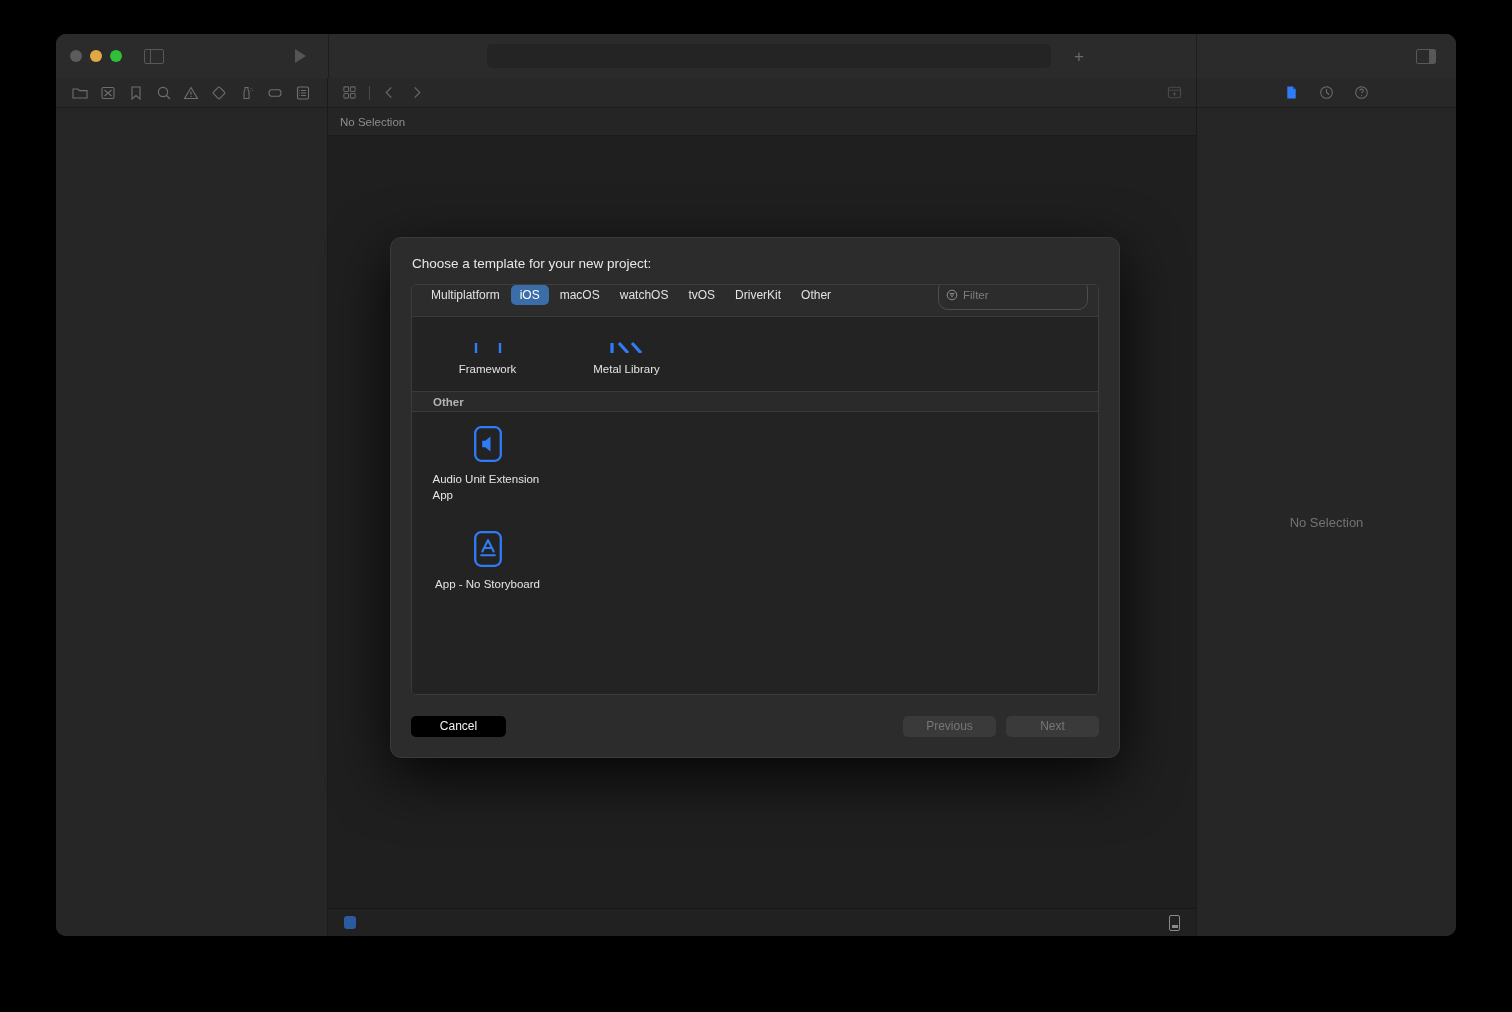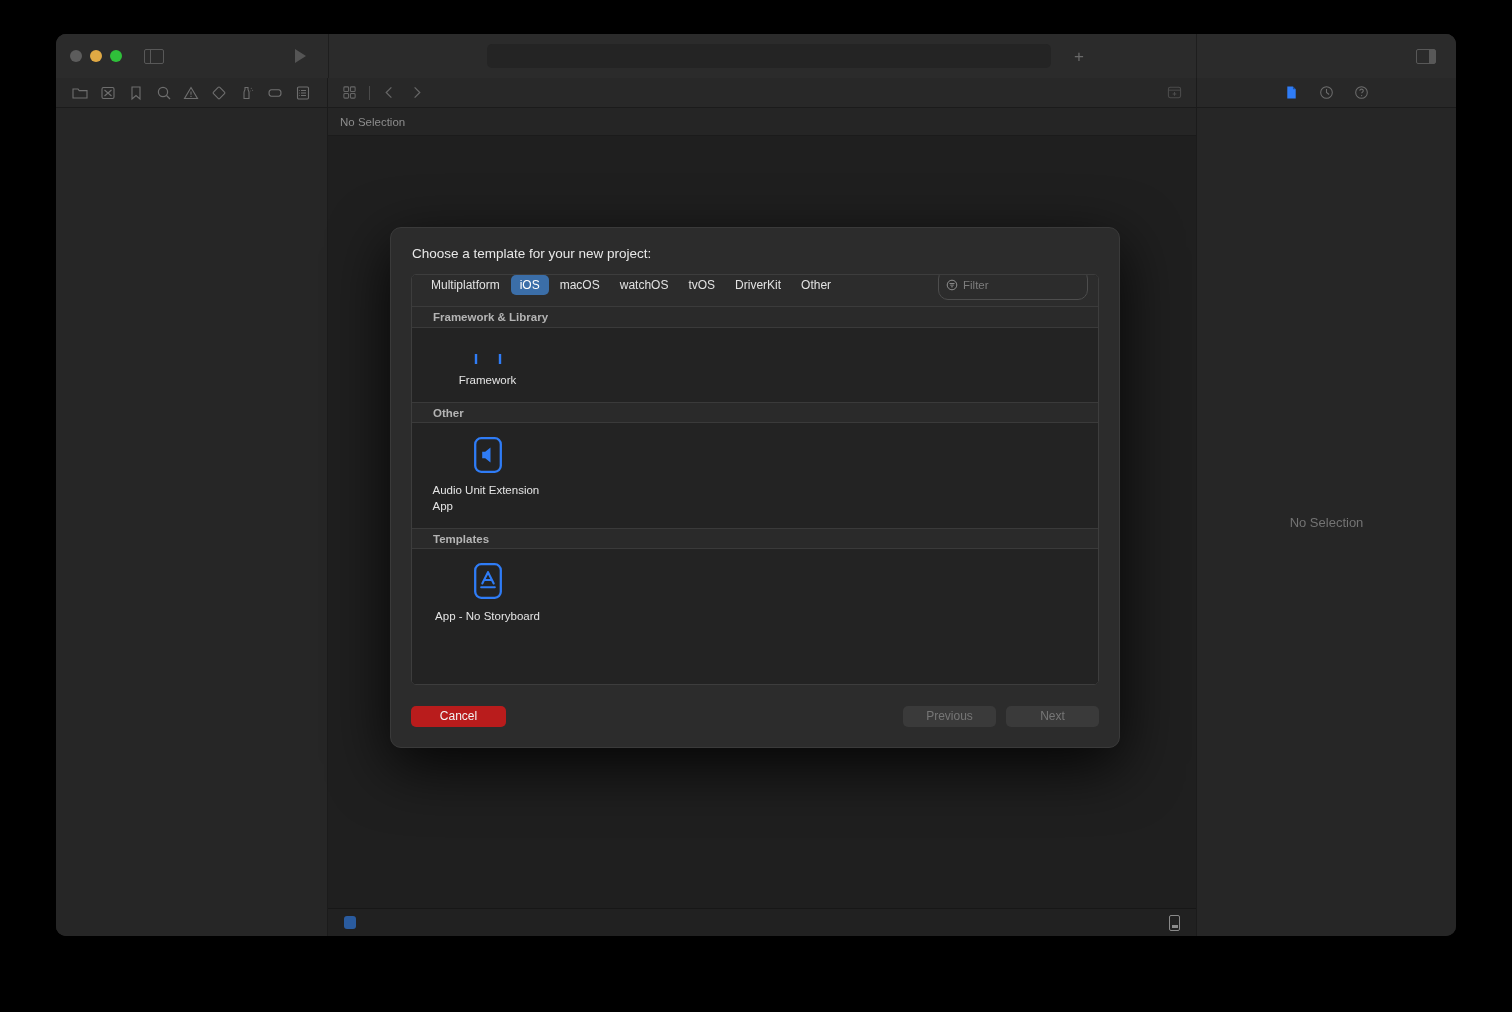--- a/index.html
+++ b/index.html
@@ -180,21 +180,21 @@
   .insp-icon.active { opacity: 1; }
   .insp-body {
     flex: 1;
     display: flex; align-items: center; justify-content: center;
   }
   .insp-body span { color: #737373; font-size: 13px; }
 
   
   #template-dialog {
     position: absolute;
-    left: 390px; top: 227px;
+    left: 390px; top: 237px;
     width: 730px; height: 521px;
     background: #2c2c2c;
     border-radius: 11px;
     border: 1px solid #3a3a3a;
     box-shadow: 0 18px 60px rgba(0,0,0,0.85);
     display: flex; flex-direction: column;
     padding: 13px 20px 0 20px;
     overflow: hidden;
   }
   .dlg-title {
@@ -287,21 +287,21 @@
     display: flex; align-items: center;
     flex-shrink: 0;
   }
   .btn {
     height: 21px;
     min-width: 95px;
     border-radius: 5px;
     font-size: 12px;
     display: flex; align-items: center; justify-content: center;
   }
-  .btn.cancel { background: #b91c1c; color: #f2f2f2; }
+  .btn.cancel { background: #000000; color: #f2f2f2; }
   .btn.disabled { background: #3a3a3a; color: #767676; min-width: 93px; }
   .btn-spacer { flex: 1; }
   .btn-gap { width: 10px; }
 </style>
 </head>
 <body>
 
 <div id="xcode-window">
 
   <div class="titlebar">
@@ -445,46 +445,54 @@
         <svg width="12" height="12" viewBox="0 0 16 16">
           <circle cx="8" cy="8" r="6.4" fill="none" stroke="#9a9a9a" stroke-width="1.2"></circle>
           <path d="M4.6 6h6.8M5.6 8.2h4.8M6.8 10.4h2.4" stroke="#9a9a9a" stroke-width="1.1"></path>
         </svg>
         <span>Filter</span>
       </div>
     </div>
 
     <div class="grid-scroll">
 
-      <div class="section-header">Framework &amp; Library</div>
       <div class="tile-row clipped">
         <div class="tile">
           <div class="tile-icon">
             <svg width="34" height="38" viewBox="0 0 34 38">
               <path d="M5 2v26a5 5 0 0 0 5 5h14a5 5 0 0 0 5-5V2" fill="none" stroke="#2f7cf6" stroke-width="2.4"></path>
             </svg>
           </div>
           <div class="tile-label">Framework</div>
+        </div>
+        <div class="tile">
+          <div class="tile-icon">
+            <svg width="38" height="38" viewBox="0 0 38 38">
+              <path d="M4 2v10" stroke="#2f7cf6" stroke-width="3.2"></path>
+              <path d="M11 2l9 10" stroke="#2f7cf6" stroke-width="3.2"></path>
+              <path d="M24 2l9 10" stroke="#2f7cf6" stroke-width="3.2"></path>
+            </svg>
+          </div>
+          <div class="tile-label">Metal Library</div>
         </div>
       </div>
 
       <div class="section-header">Other</div>
       <div class="tile-row">
         <div class="tile">
           <div class="tile-icon">
             <svg width="30" height="38" viewBox="0 0 30 38">
               <rect x="2.2" y="2.2" width="25.6" height="33.6" rx="6" fill="none" stroke="#2f7cf6" stroke-width="2.3"></rect>
               <path d="M17.5 11.5 12.2 15.8H9.2v6.4h3l5.3 4.3z" fill="#2f7cf6"></path>
             </svg>
           </div>
           <div class="tile-label">Audio Unit Extension App</div>
         </div>
       </div>
 
-      <div class="section-header">Templates</div>
       <div class="tile-row">
         <div class="tile">
           <div class="tile-icon">
             <svg width="30" height="38" viewBox="0 0 30 38">
               <rect x="2.2" y="2.2" width="25.6" height="33.6" rx="6" fill="none" stroke="#2f7cf6" stroke-width="2.3"></rect>
               <path d="M15 10.2 9.3 21.5M15 10.2l5.7 11.3M11.2 18h7.6M8.2 25.2h13.6" stroke="#2f7cf6" stroke-width="2.1" fill="none" stroke-linecap="round"></path>
             </svg>
           </div>
           <div class="tile-label">App - No Storyboard</div>
         </div>

